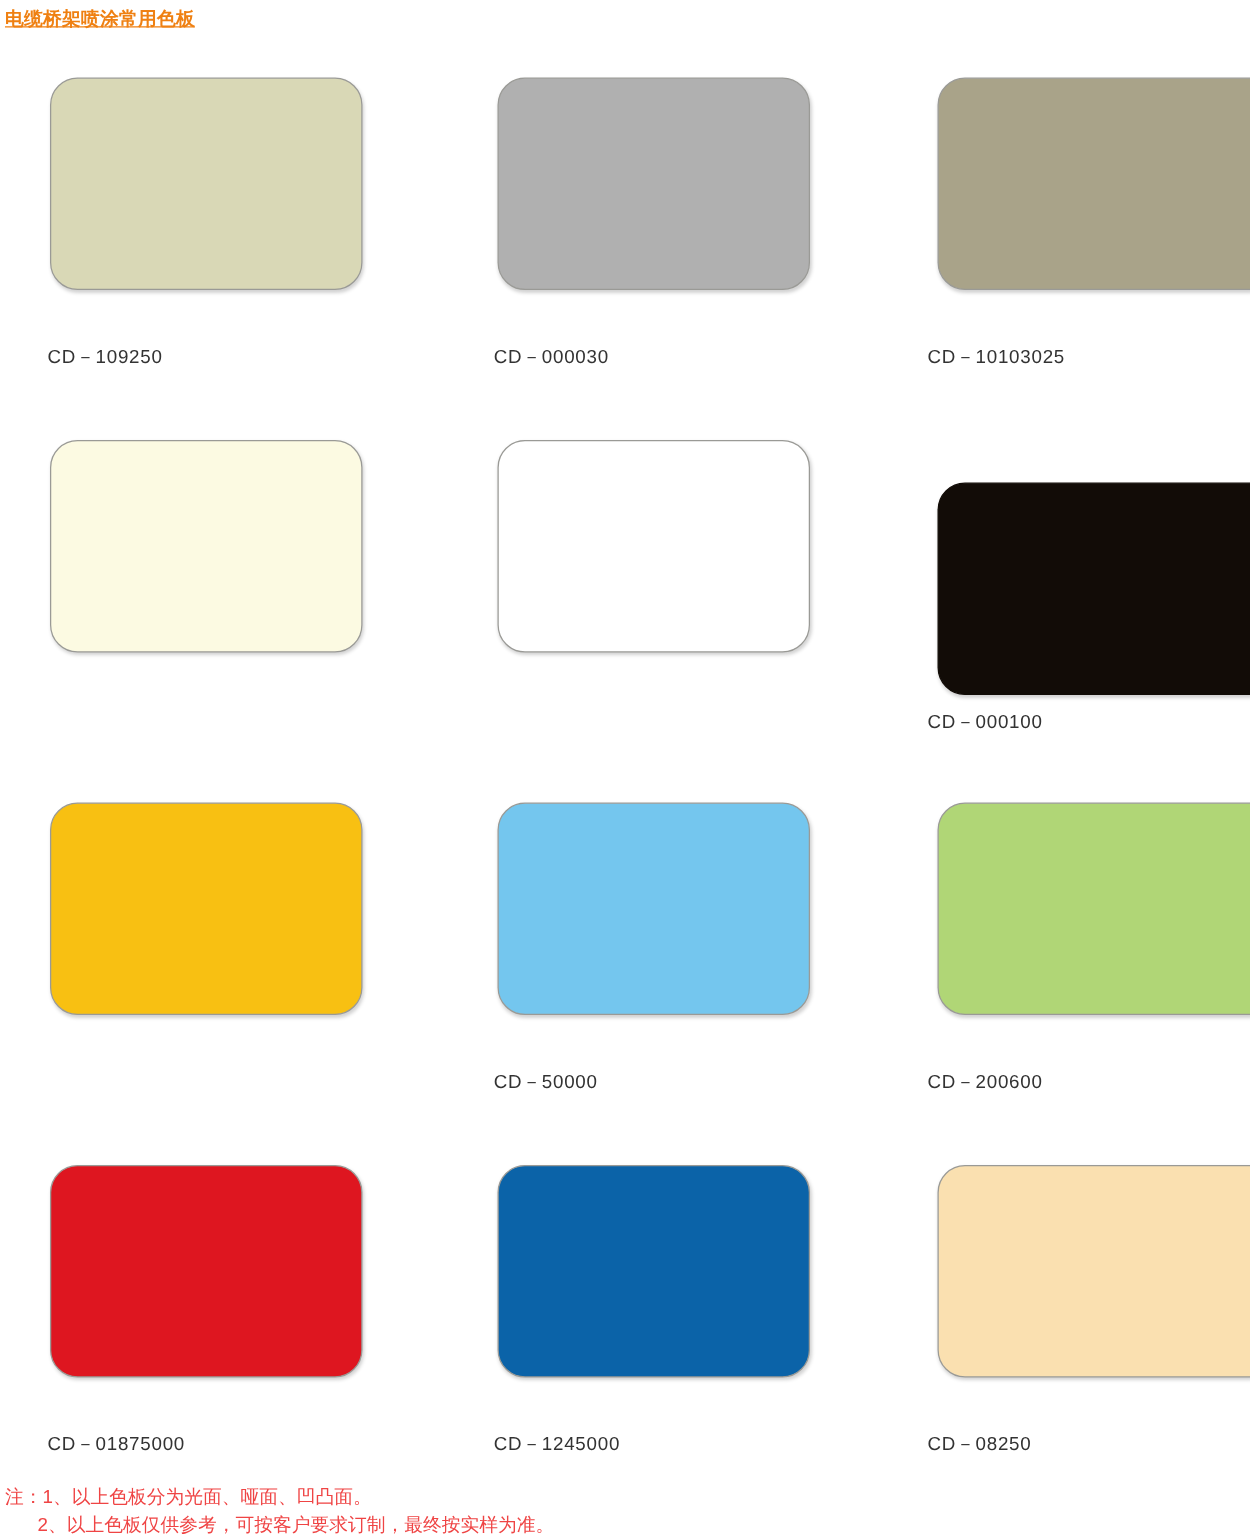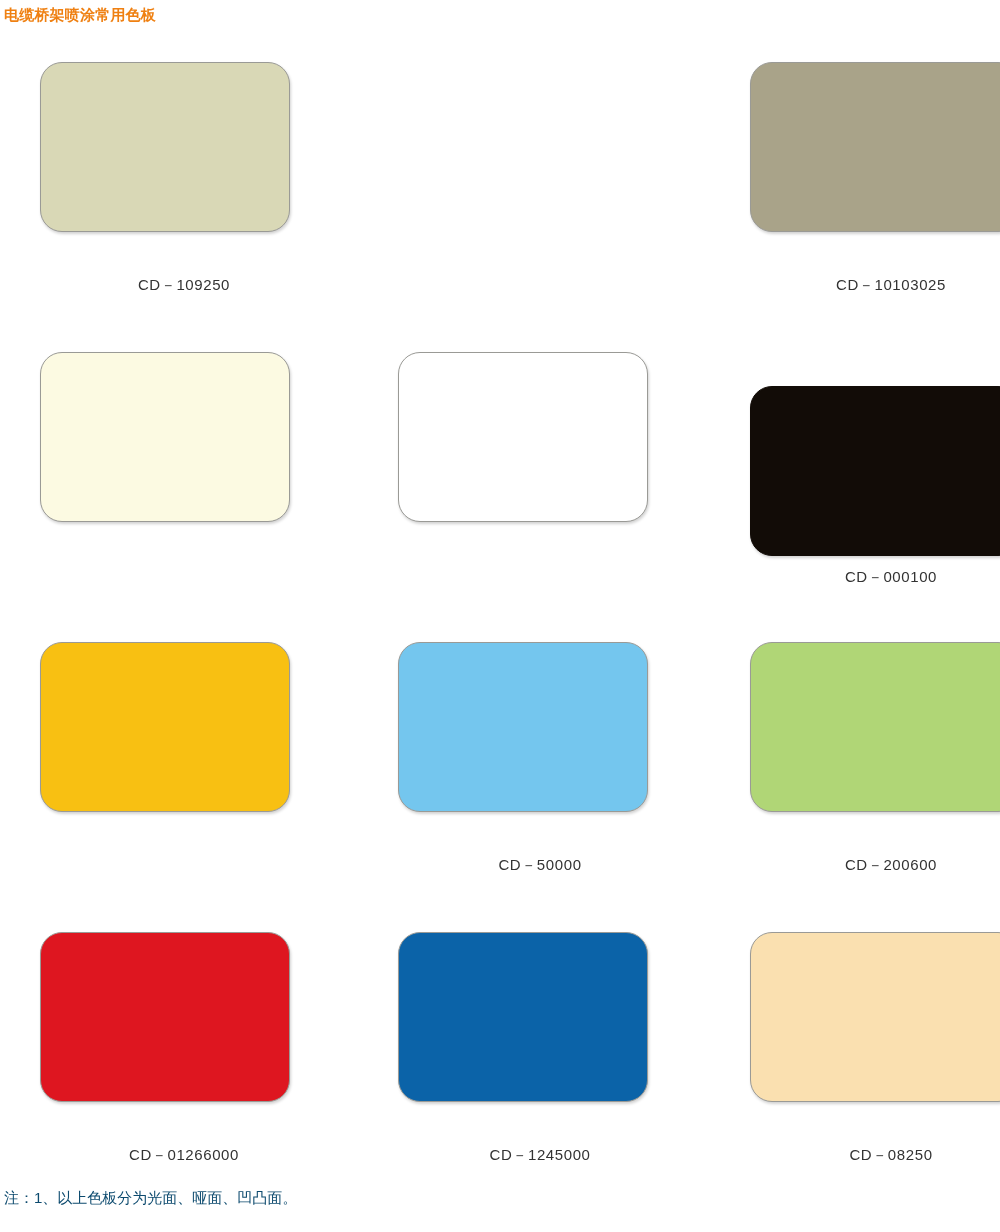--- a/index.html
+++ b/index.html
@@ -58,56 +58,59 @@
     box-shadow: 1px 2px 3px rgba(0,0,0,0.18);
     margin: 0 auto;
   }
 
   
   .col-0 .swatch-chip { margin-left: 20px; }
   .col-1 .swatch-chip { margin-left: 23px; }
   .col-2 .swatch-chip { margin-left: 20px; width: 270px; }
 
   .swatch-label {
-    text-align: center;
     font-size: 15px;
     color: #333333;
     letter-spacing: 0.6px;
     white-space: nowrap;
   }
   .col-0 .swatch-label { margin-top: 44px; padding-left: 18px; }
   .col-1 .swatch-label { margin-top: 44px; padding-left: 20px; }
   .col-2 .swatch-label { margin-top: 44px; padding-left: 12px; }
 
   
   .offset-down .swatch-chip { margin-top: 34px; }
   .offset-down .swatch-label { margin-top: 12px; }
 
   #footnotes {
     position: absolute;
     left: 4px;
     top: 1186px;
     width: 900px;
     font-size: 15px;
-    color: #0c4a6e;
+    color: #ef4444;
     line-height: 23px;
   }
   .footnote-line { white-space: nowrap; }
   .footnote-line.indented { padding-left: 26px; }
 </style>
 </head>
 <body style="background: rgb(255, 255, 255);">
 
-<div id="page-title" style="color: rgb(239, 128, 18);">电缆桥架喷涂常用色板</div>
+<div id="page-title" style="color: rgb(239, 128, 18); text-decoration: underline;">电缆桥架喷涂常用色板</div>
 
 <div id="swatch-grid">
     <div class="swatch-row">
       <div class="swatch-cell col-0">
         <div class="swatch-chip" style="background: rgb(217, 216, 182); border-color: rgb(154, 154, 150);"></div>
         <div class="swatch-label">CD－109250</div>
+      </div>
+      <div class="swatch-cell col-1">
+        <div class="swatch-chip" style="background: rgb(176, 176, 176); border-color: rgb(154, 154, 150);"></div>
+        <div class="swatch-label">CD－000030</div>
       </div>
       <div class="swatch-cell col-2">
         <div class="swatch-chip" style="background: rgb(169, 163, 137); border-color: rgb(154, 154, 150);"></div>
         <div class="swatch-label">CD－10103025</div>
       </div>
     </div>
     <div class="swatch-row">
       <div class="swatch-cell col-0">
         <div class="swatch-chip" style="background: rgb(252, 250, 226); border-color: rgb(154, 154, 150);"></div>
       </div>
@@ -128,28 +131,29 @@
         <div class="swatch-label">CD－50000</div>
       </div>
       <div class="swatch-cell col-2">
         <div class="swatch-chip" style="background: rgb(176, 214, 118); border-color: rgb(154, 154, 150);"></div>
         <div class="swatch-label">CD－200600</div>
       </div>
     </div>
     <div class="swatch-row">
       <div class="swatch-cell col-0">
         <div class="swatch-chip" style="background: rgb(222, 22, 32); border-color: rgb(154, 154, 150);"></div>
-        <div class="swatch-label">CD－01266000</div>
+        <div class="swatch-label">CD－01875000</div>
       </div>
       <div class="swatch-cell col-1">
         <div class="swatch-chip" style="background: rgb(11, 99, 168); border-color: rgb(154, 154, 150);"></div>
         <div class="swatch-label">CD－1245000</div>
       </div>
       <div class="swatch-cell col-2">
         <div class="swatch-chip" style="background: rgb(250, 224, 176); border-color: rgb(154, 154, 150);"></div>
         <div class="swatch-label">CD－08250</div>
       </div>
     </div>
   </div>
 
 <div id="footnotes">
     <div class="footnote-line">注：1、以上色板分为光面、哑面、凹凸面。</div>
+    <div class="footnote-line indented">2、以上色板仅供参考，可按客户要求订制，最终按实样为准。</div>
   </div>
 
 </body></html>

